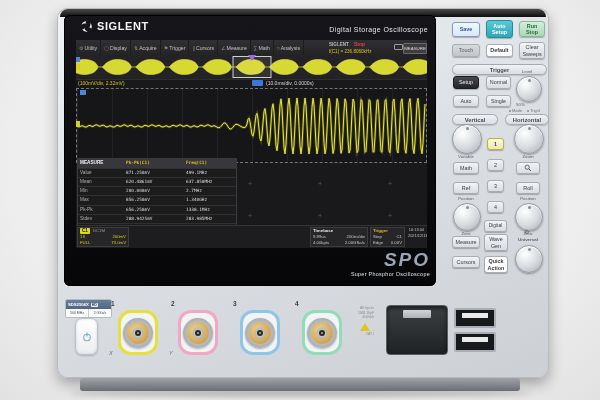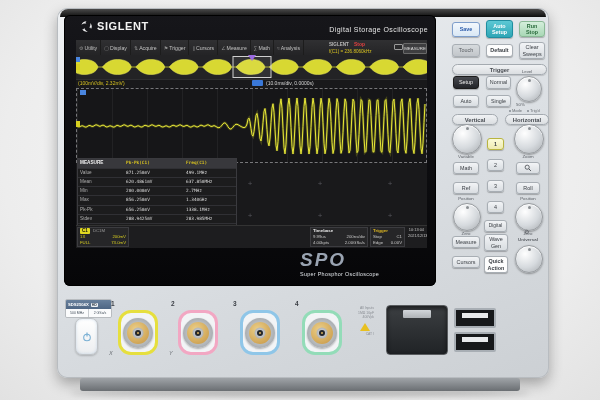--- a/index.html
+++ b/index.html
@@ -58,21 +58,21 @@
   .c1chip{display:inline-block;background:#e0d820;color:#111;font-weight:bold;padding:0 2px;border-radius:1px;font-size:4.6px;}
   .c1val{color:#d6cc20;}
   .c1dim{color:#9a9a9a;margin-left:3px;}
   #tbbox{left:234px;width:58px;}
   #tbbox b{color:#e8e8e8;font-size:4.4px;}
   .tbcols{display:flex;justify-content:space-between;}
   #trbox{left:294px;width:35px;}
   #trbox b{color:#e0b820;font-size:4.4px;}
   #clockbox{left:330px;width:20px;border:none;background:none;text-align:right;font-size:3.9px;line-height:6.4px;color:#c4c4c4;}
   
-  #spo{left:300px;top:250px;width:130px;height:34px;text-align:left;}
+  #spo{left:300px;top:250px;width:130px;height:34px;text-align:right;}
   #spo-big{font-size:19px;font-weight:bold;font-style:italic;color:#9aa4b2;letter-spacing:2px;line-height:20px;}
   #spo-sub{font-size:5.4px;color:#dfe3e7;margin-top:1px;letter-spacing:.3px;}
   
   .btn{position:absolute;display:flex;align-items:center;justify-content:center;text-align:center;
     background:linear-gradient(#f2f4f6,#d9dde1);border:1px solid #a8aeb4;border-radius:3px;
     font-size:5.4px;color:#3c4046;box-shadow:0 1px 1px rgba(0,0,0,.25);line-height:1.15;padding:0 1px;box-sizing:border-box;}
   .btn-dark{background:linear-gradient(#47494f,#232529);color:#ececec;border-color:#1c1c1c;}
   .btn-teal{background:linear-gradient(#5cc8d4,#2fa6b6);color:#fff;border-color:#1f8ea0;font-weight:bold;}
   .btn-green{background:linear-gradient(#d4eedb,#a9d8b6);color:#2a6a3c;border-color:#8ab896;font-weight:bold;}
   .btn-blue{background:linear-gradient(#f2f7fc,#dae8f5);color:#2a5aaa;border-color:#7e9ecb;font-weight:bold;}

